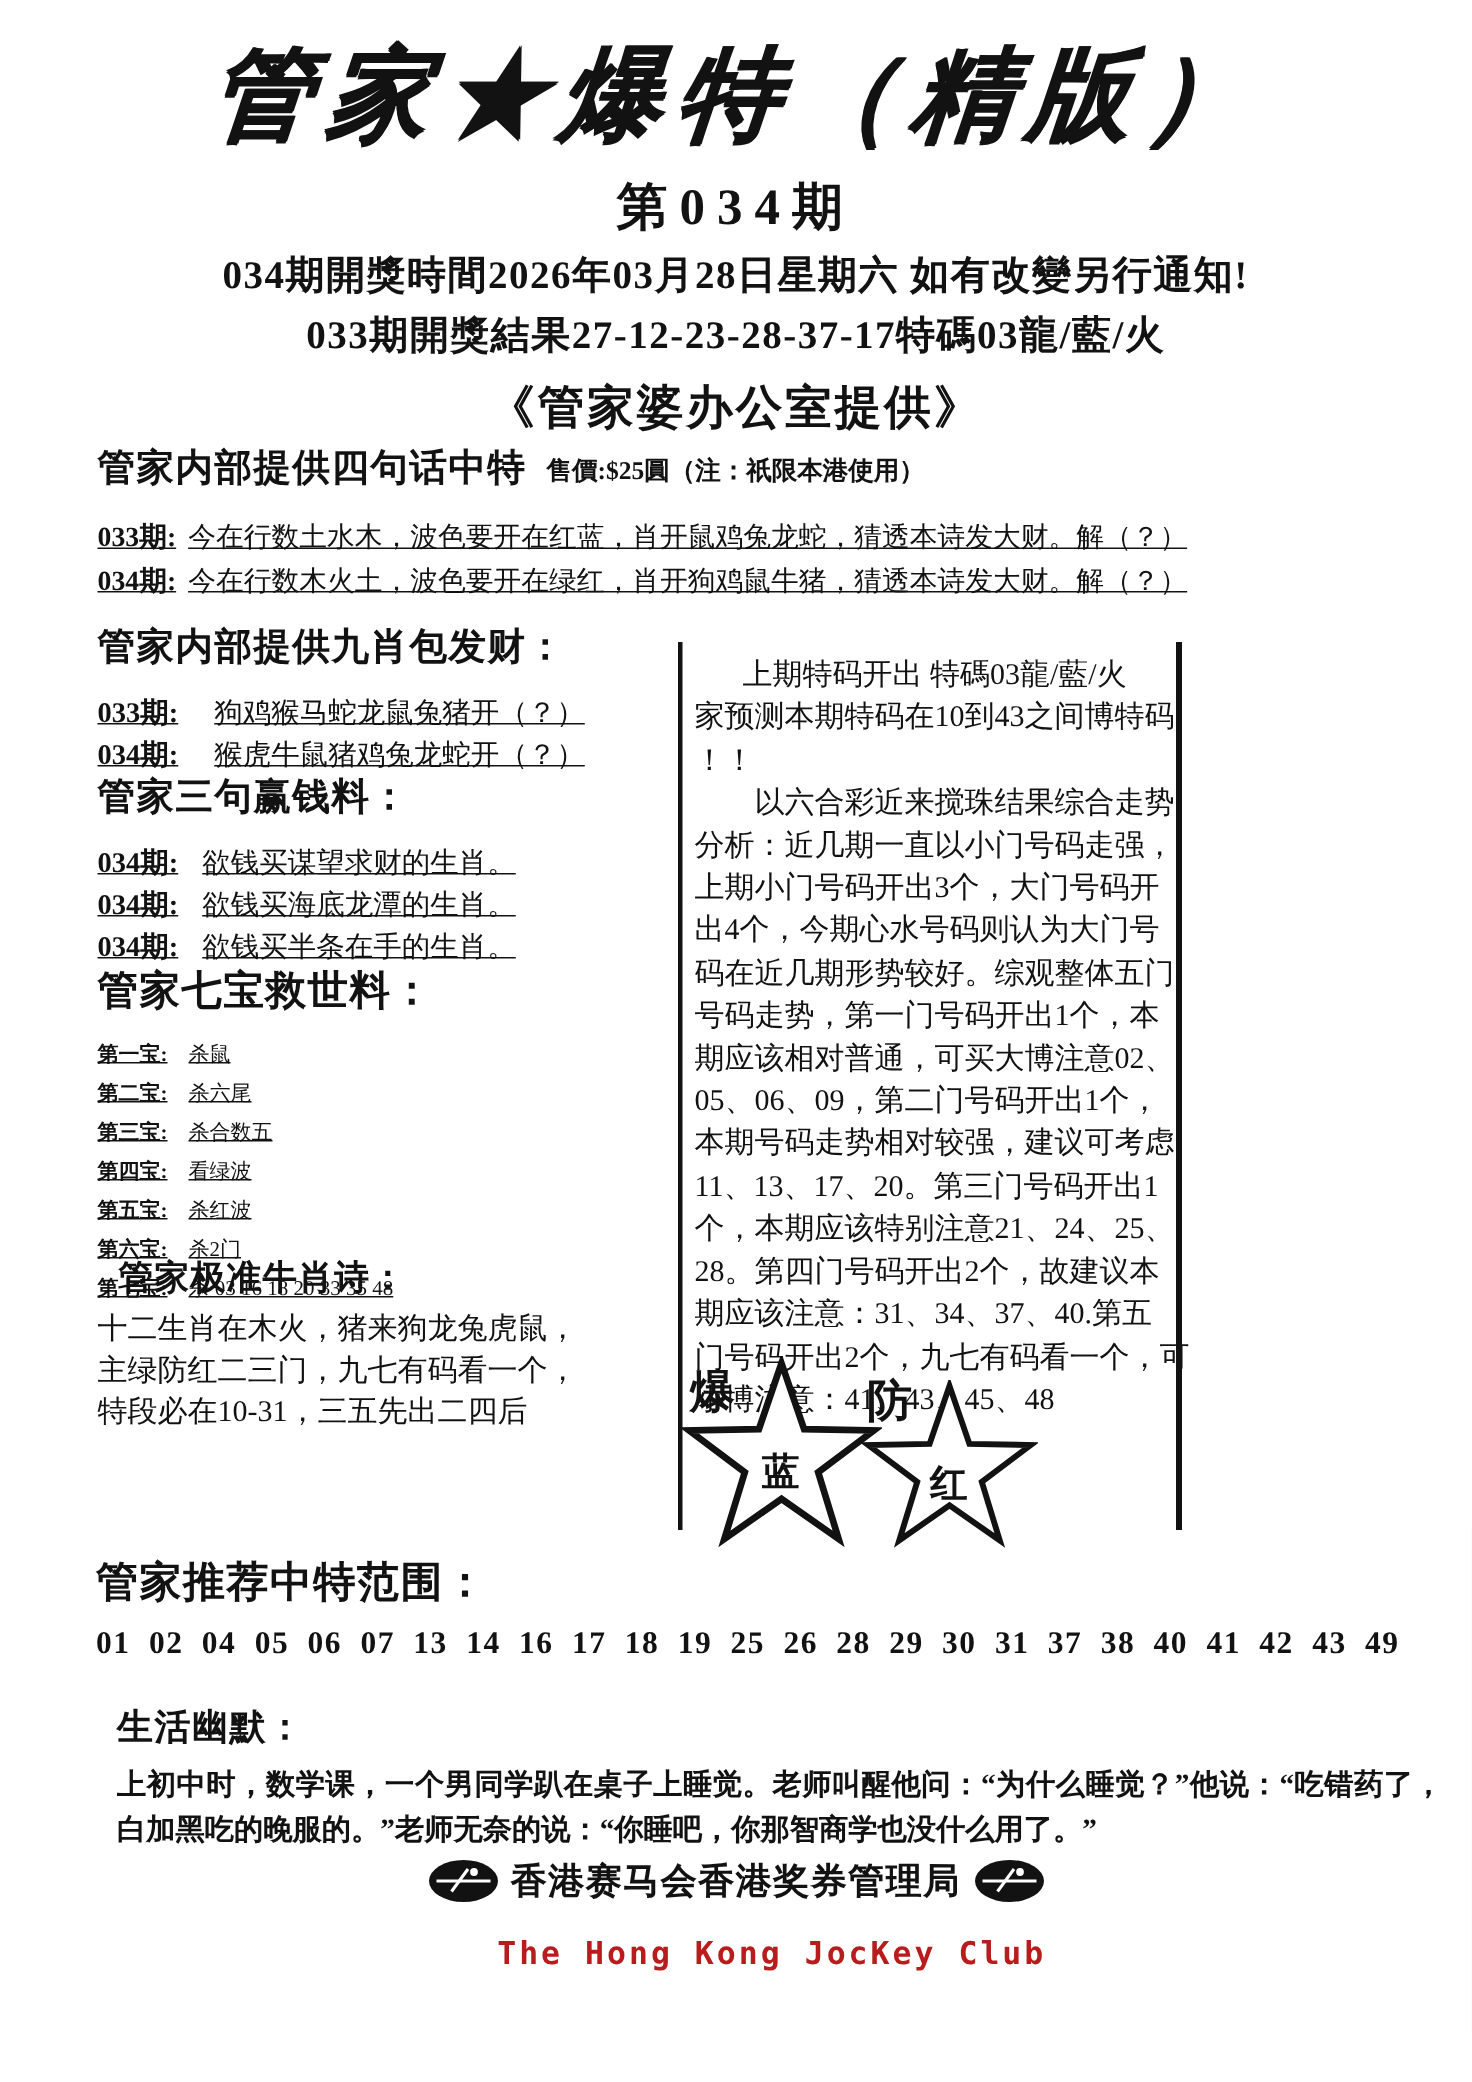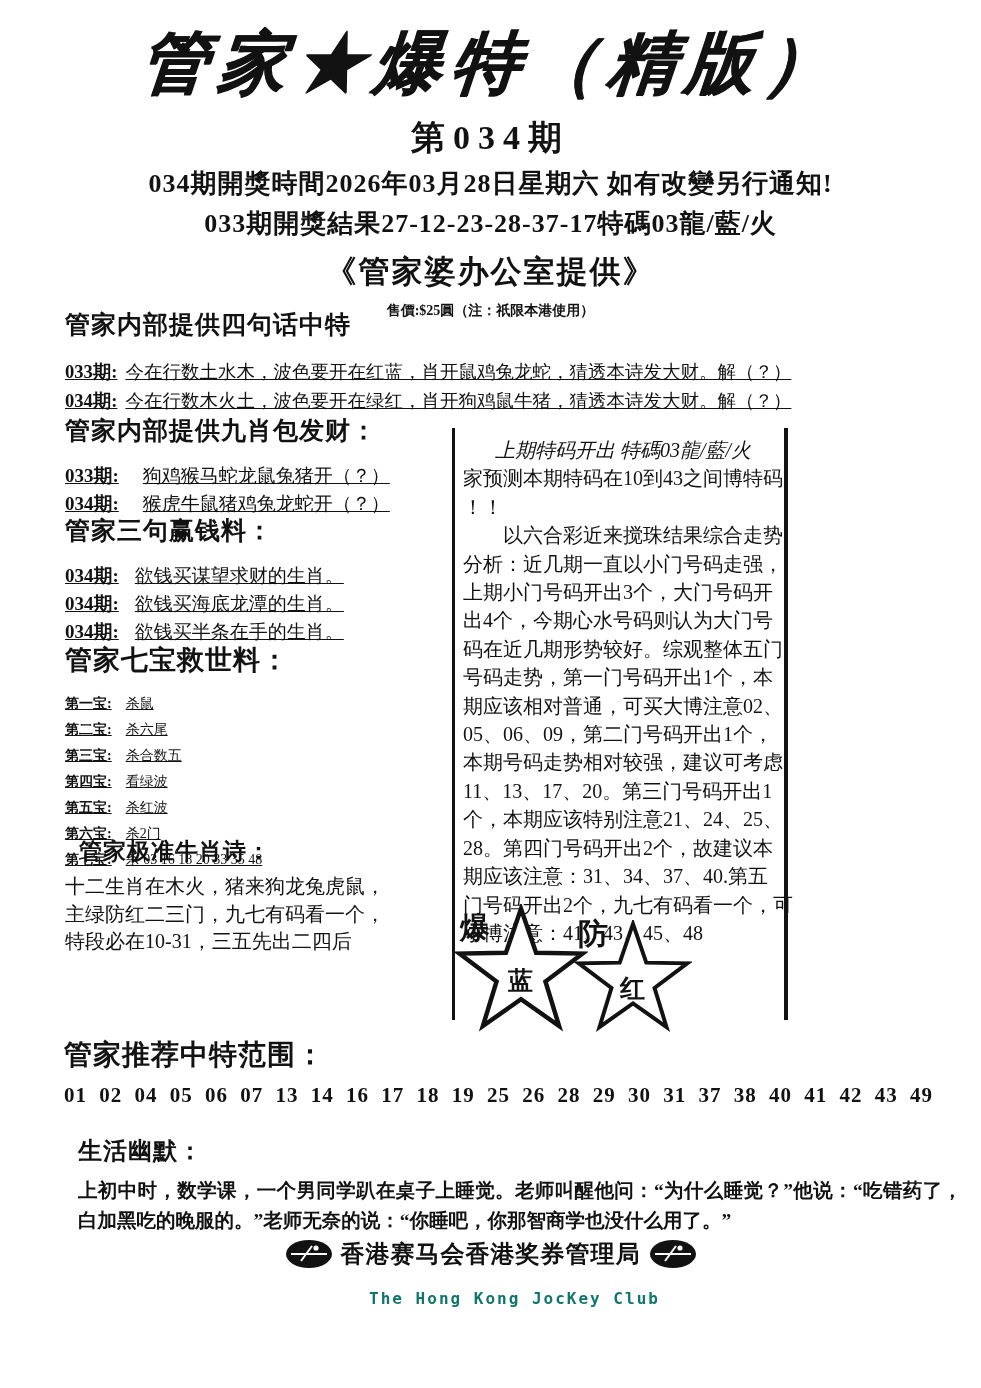--- a/index.html
+++ b/index.html
@@ -9,30 +9,30 @@
   .abs{position:absolute;}
 
   
   #masthead{top:18px;left:0;width:100%;text-align:center;}
   .big-title{font-family:"DejaVu Serif",serif;font-size:68px;font-weight:900;font-style:italic;
              letter-spacing:10px;transform:skewX(-5deg);display:inline-block;
              text-shadow:1px 0 #121212,0 1px #121212;}
   .issue{font-size:34px;font-weight:bold;letter-spacing:8px;margin-top:6px;}
   .meta-line{font-size:26px;font-weight:bold;margin-top:5px;letter-spacing:1px;}
   .provider{font-size:31px;font-weight:900;margin-top:10px;letter-spacing:2px;}
-  .price{font-size:14px;font-weight:bold;margin-top:9px;}
+  .price{font-size:17px;font-weight:bold;margin-top:9px;}
 
   
   .sec-h{font-family:"Liberation Sans","DejaVu Sans",sans-serif;font-weight:bold;
          font-size:25px;margin:0;letter-spacing:1px;}
   .row{display:flex;align-items:baseline;white-space:nowrap;text-decoration:underline;}
   .row-label{flex:none;font-weight:bold;}
   .row-text{}
 
-  #sec-four{top:308px;left:65px;width:900px;}
+  #sec-four{top:295px;left:65px;width:900px;}
   #sec-four .rows{margin-top:17px;}
   #sec-four .row{font-size:18.5px;line-height:29px;}
   #sec-four .row-label{margin-right:8px;}
 
   #sec-nine{top:414px;left:65px;width:392px;}
   #sec-nine .rows{margin-top:15px;}
   #sec-nine .row{font-size:19px;line-height:28px;}
   #sec-nine .row-label{margin-right:24px;}
 
   #sec-three{top:514px;left:65px;width:392px;}
@@ -49,21 +49,21 @@
   #sec-poem{top:836px;left:65px;width:392px;}
   #sec-poem .sec-h{font-size:23px;margin-left:14px;}
   #sec-poem .lines{margin-top:6px;}
   .poem-line{font-size:20px;line-height:27.5px;}
 
   
   #analysis{top:428px;left:452px;width:336px;height:592px;box-sizing:border-box;
             border-left:3px solid #121212;border-right:4px solid #121212;
             padding:8px 4px 0 8px;}
   .analysis-line{font-size:20px;line-height:28.4px;white-space:nowrap;}
-  .analysis-line.indent1{text-indent:1.6em;font-style:italic;}
+  .analysis-line.indent1{text-indent:1.6em;}
   .analysis-line.indent2{text-indent:2em;}
 
   
   #stars{top:898px;left:452px;width:280px;height:165px;}
   .star-outer-label{position:absolute;font-size:30px;font-weight:bold;}
   .star-inner-label{position:absolute;font-size:25px;font-weight:bold;}
   .star-svg{position:absolute;}
 
   
   #range{top:1036px;left:64px;width:890px;}
@@ -74,21 +74,21 @@
   #humor .sec-h{font-size:24px;}
   .humor-text{margin-top:9px;font-size:19.5px;font-weight:bold;line-height:29.5px;
               text-align:justify;}
 
   
   #footer{top:1238px;left:0;width:100%;text-align:center;}
   .club-row{display:inline-flex;align-items:center;gap:8px;}
   .org-name{font-family:"Liberation Sans","DejaVu Sans",sans-serif;
             font-size:24px;font-weight:900;letter-spacing:1px;}
   .club-en{margin-top:16px;font-family:"DejaVu Sans Mono","Liberation Mono",monospace;
-           font-size:16px;letter-spacing:2px;color:#0f766e;font-weight:bold;padding-left:48px;}
+           font-size:21px;letter-spacing:2px;color:#b91c1c;font-weight:bold;padding-left:48px;}
 </style>
 </head>
 <body>
 
 <div class="page">
 
   <header id="masthead" class="abs">
     <div class="big-title">管家★爆特（精版）</div>
     <div class="issue">第034期</div>
     <div class="meta-line">034期開獎時間2026年03月28日星期六 如有改變另行通知!</div>

